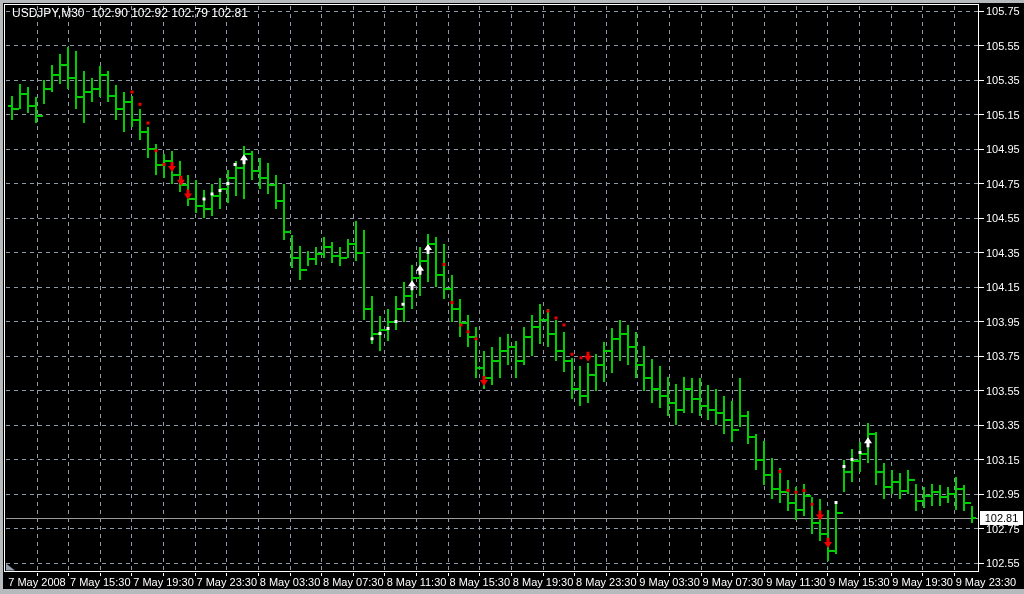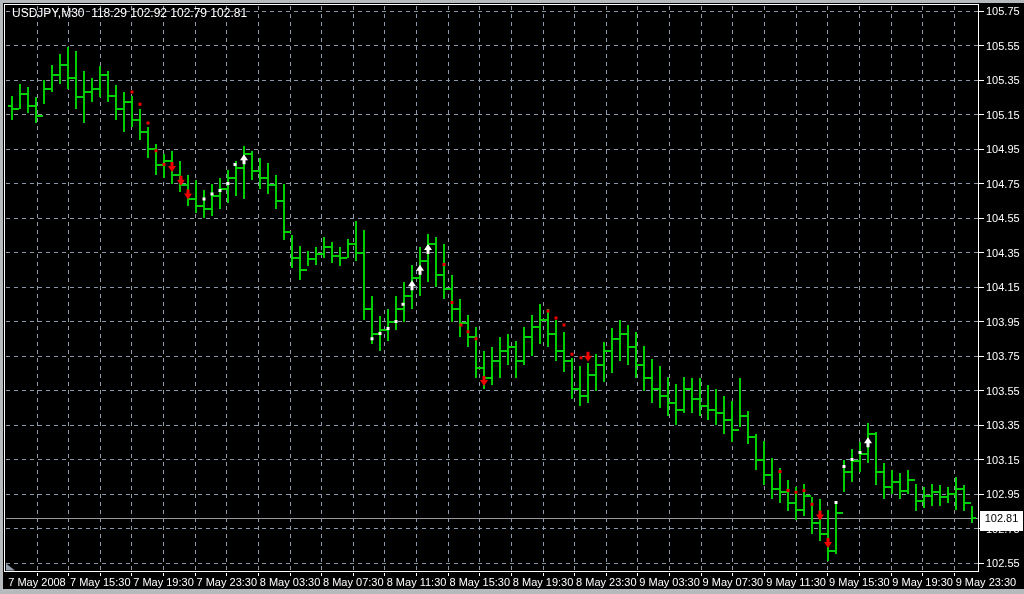--- a/index.html
+++ b/index.html
@@ -3,21 +3,21 @@
 <meta charset="utf-8">
 <style>
   html,body{margin:0;padding:0;background:#000;}
   body{width:1024px;height:594px;overflow:hidden;font-family:"Liberation Sans",sans-serif;}
   .screen{position:relative;width:1024px;height:594px;background:#000;}
   .chrome-top{position:absolute;left:0;top:0;width:1024px;height:3px;background:#b6babd;}
   .chrome-left{position:absolute;left:0;top:0;width:3px;height:594px;background:#b6babd;}
   .chrome-bottom{position:absolute;left:0;top:589px;width:1024px;height:5px;background:#b6babd;}
   #chart-svg{position:absolute;left:0;top:0;width:1024px;height:594px;}
   .chart-title{position:absolute;left:12px;top:6px;color:#fff;font-size:12px;white-space:pre;z-index:5;}
-  .price-box{position:absolute;left:980px;top:511px;width:43px;height:20px;background:#fff;color:#000;
+  .price-box{position:absolute;left:980px;top:511px;width:43px;height:14px;background:#fff;color:#000;
              font-size:11px;line-height:14px;text-align:center;z-index:6;}
 </style>
 </head>
 <body>
 
 <div class="screen">
   <svg id="chart-svg" xmlns="http://www.w3.org/2000/svg" viewBox="0 0 1024 594">
       <line x1="5.5" y1="11" x2="977.5" y2="11" stroke="#8c99ab" stroke-width="1" stroke-dasharray="4 4" shape-rendering="crispEdges"></line>
       <line x1="978.5" y1="11" x2="983.5" y2="11" stroke="#ffffff" stroke-width="1" shape-rendering="crispEdges"></line>
       <text x="986" y="15" fill="#ffffff" font-size="11px" font-family="&quot;Liberation Sans&quot;,sans-serif" text-anchor="start">105.75</text>
@@ -157,18 +157,18 @@
       <path d="M586.5,351.7250000000009h3v4h2.5l-4,6l-4,-6h2.5z" fill="#ee0000"></path>
       <path d="M818.5,510.4250000000012h3v4h2.5l-4,6l-4,-6h2.5z" fill="#ee0000"></path>
       <path d="M826.5,538.0250000000005h3v4h2.5l-4,6l-4,-6h2.5z" fill="#ee0000"></path>
       <path d="M242.5,164.3499999999999h3v-4h2.5l-4,-6l-4,6h2.5z" fill="#ffffff"></path>
       <path d="M410.5,290.2750000000006h3v-4h2.5l-4,-6l-4,6h2.5z" fill="#ffffff"></path>
       <path d="M418.5,274.75h3v-4h2.5l-4,-6l-4,6h2.5z" fill="#ffffff"></path>
       <path d="M426.5,254.04999999999922h3v-4h2.5l-4,-6l-4,6h2.5z" fill="#ffffff"></path>
       <path d="M866.5,447.25h3v-4h2.5l-4,-6l-4,6h2.5z" fill="#ffffff"></path>
       <path d="M6,563.5L6,570.5L15,570.5z" fill="#97a1ad"></path>
     </svg>
-  <div class="chart-title">USDJPY,M30  118.29 102.92 102.79 102.81</div>
+  <div class="chart-title">USDJPY,M30  102.90 102.92 102.79 102.81</div>
   <div class="price-box">102.81</div>
   <div class="chrome-top"></div>
   <div class="chrome-left"></div>
   <div class="chrome-bottom"></div>
 </div>
 
 </body></html>

